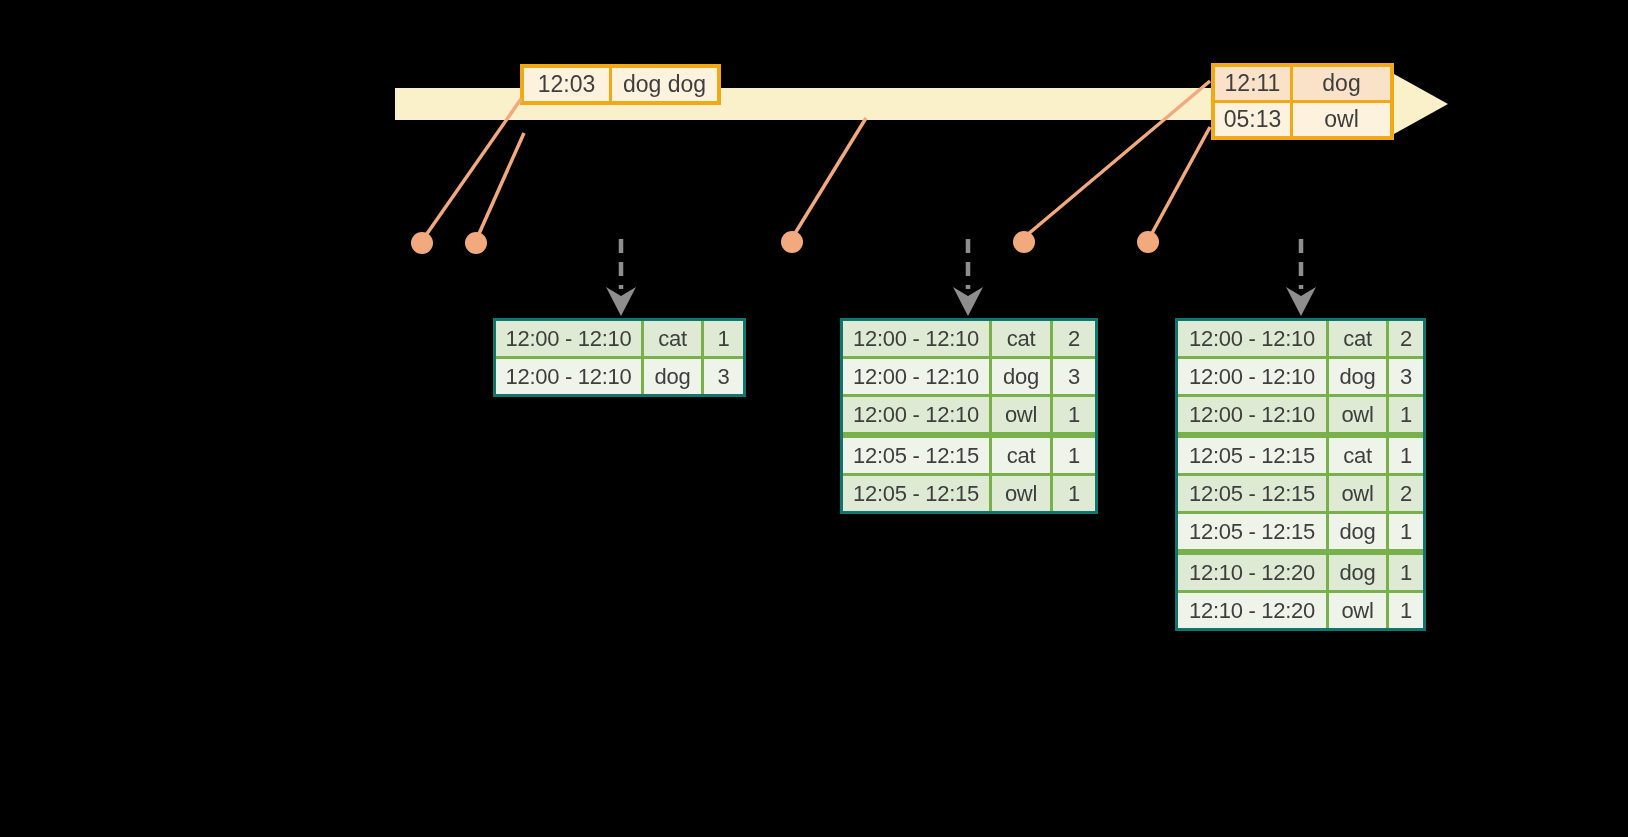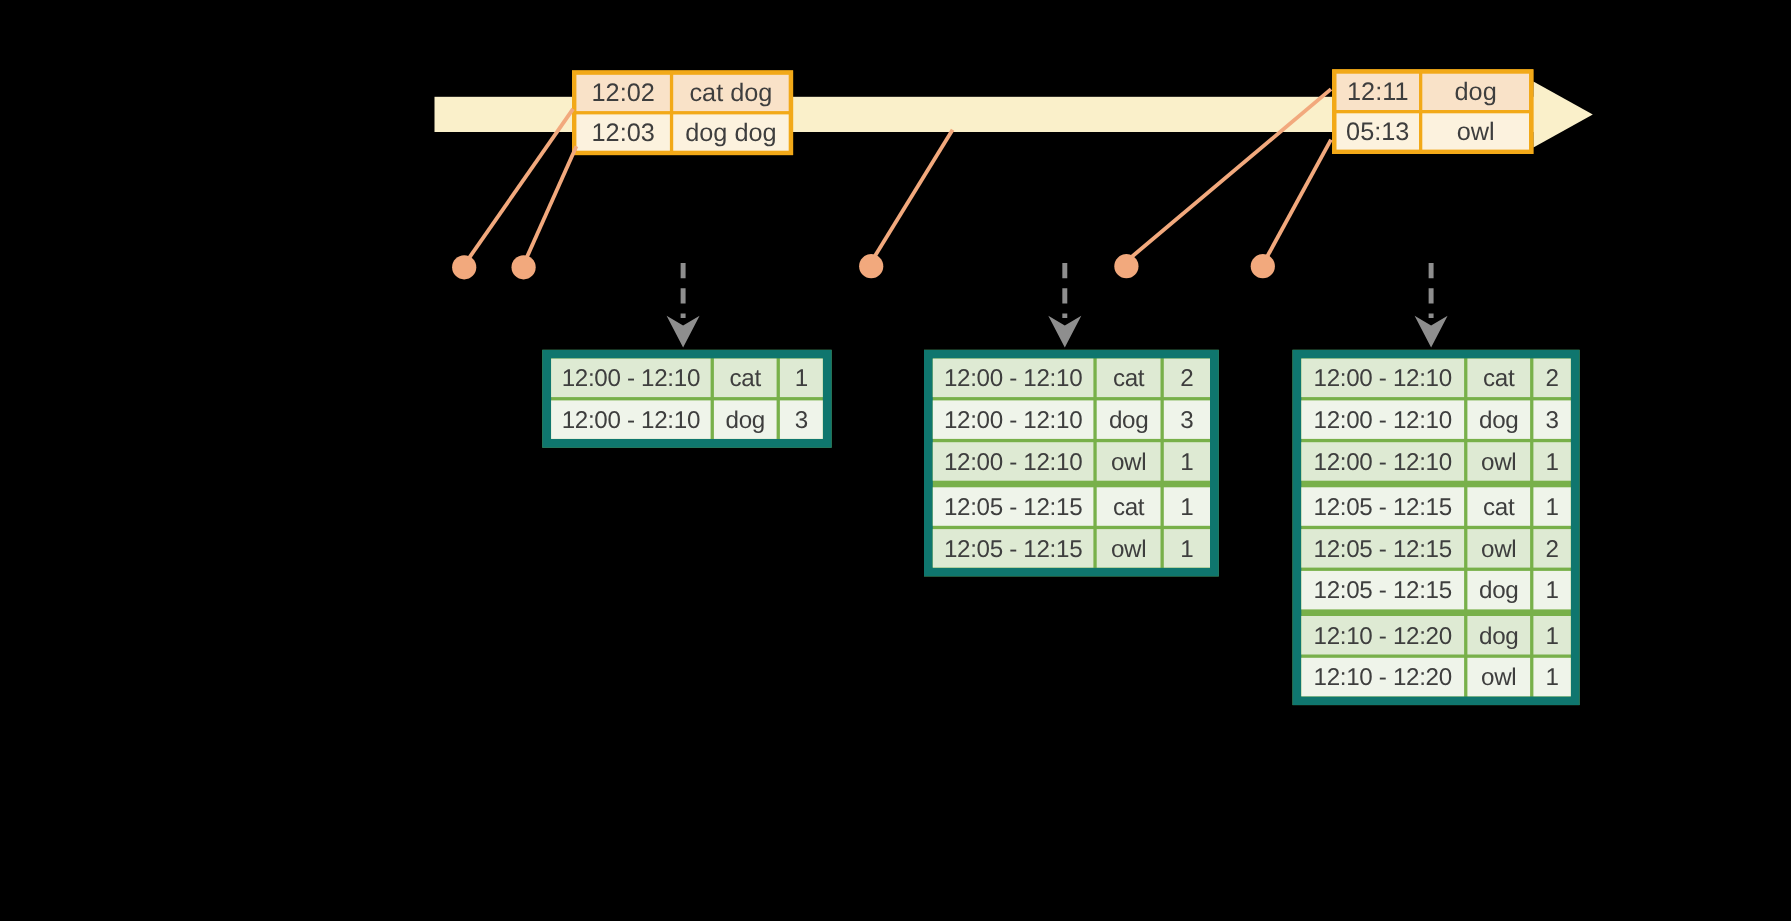--- a/index.html
+++ b/index.html
@@ -17,21 +17,21 @@
   .erow:first-child{margin-top:0;}
   .ecell{height:33px;display:flex;align-items:center;justify-content:center;
     font-size:23px;line-height:1;}
   .peach{background:#f9e2c8;}
   .cream{background:#fcf2de;}
   .peach2{background:#fbe7cc;}
   #etable1{left:520px;top:64px;}  #etable1 .erow{grid-template-columns:85px 105px;}
   #etable2{left:866px;top:81px;}  #etable2 .erow{grid-template-columns:85px 104px;}
   #etable3{left:1211px;top:63px;} #etable3 .erow{grid-template-columns:75px 97px;}
   
-  .gtable{position:absolute;background:#78b04a;border:8px solid #0f766e;}
+  .gtable{position:absolute;background:#78b04a;border:3px solid #0f766e;}
   .grow{display:grid;column-gap:3px;margin-top:3px;background:#78b04a;}
   .grow:first-child{margin-top:0;}
   .grow.groupstart{margin-top:6px;}
   .gcell{height:35px;display:flex;align-items:center;justify-content:center;
     font-size:22px;line-height:1;letter-spacing:-0.3px;}
   .gdark{background:#deead3;}
   .glight{background:#eff4ea;}
   #gtable1{left:493px;top:318px;} #gtable1 .grow{grid-template-columns:145px 57px 39px;}
   #gtable2{left:840px;top:318px;} #gtable2 .grow{grid-template-columns:146px 58px 42px;}
   #gtable3{left:1175px;top:318px;}#gtable3 .grow{grid-template-columns:148px 57px 34px;}
@@ -40,24 +40,20 @@
 </style>
 </head>
 <body>
 
 <div id="canvas">
 
   <div class="tl-band"></div>
   <div class="tl-head"></div>
 
   <div class="etable" id="etable1">
-    <div class="erow">
-      <div class="ecell peach">12:02</div>
-      <div class="ecell peach">cat dog</div>
-    </div>
     <div class="erow">
       <div class="ecell cream">12:03</div>
       <div class="ecell cream">dog dog</div>
     </div>
   </div>
 
 
   <div class="etable" id="etable3">
     <div class="erow">
       <div class="ecell peach">12:11</div>

